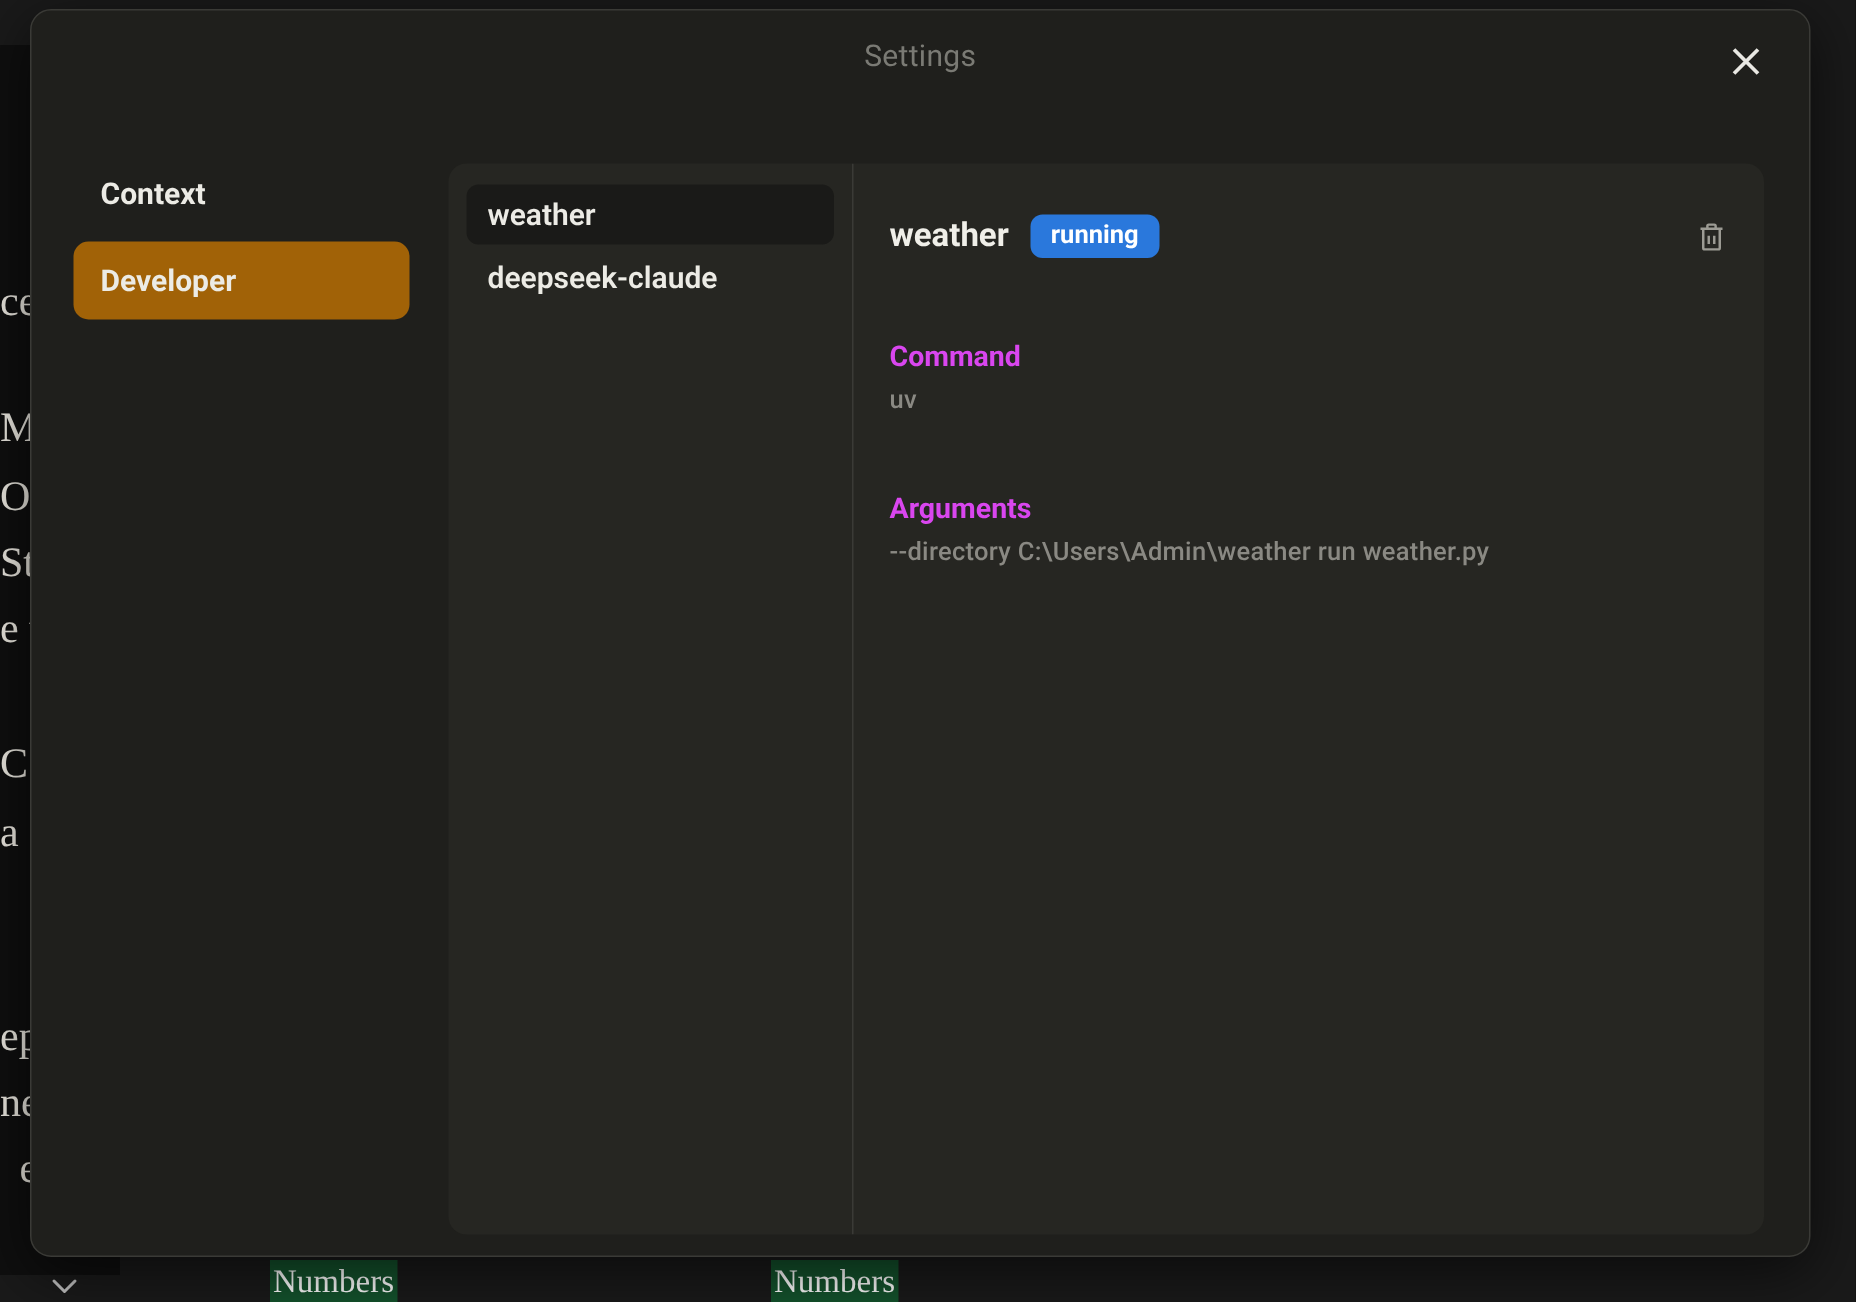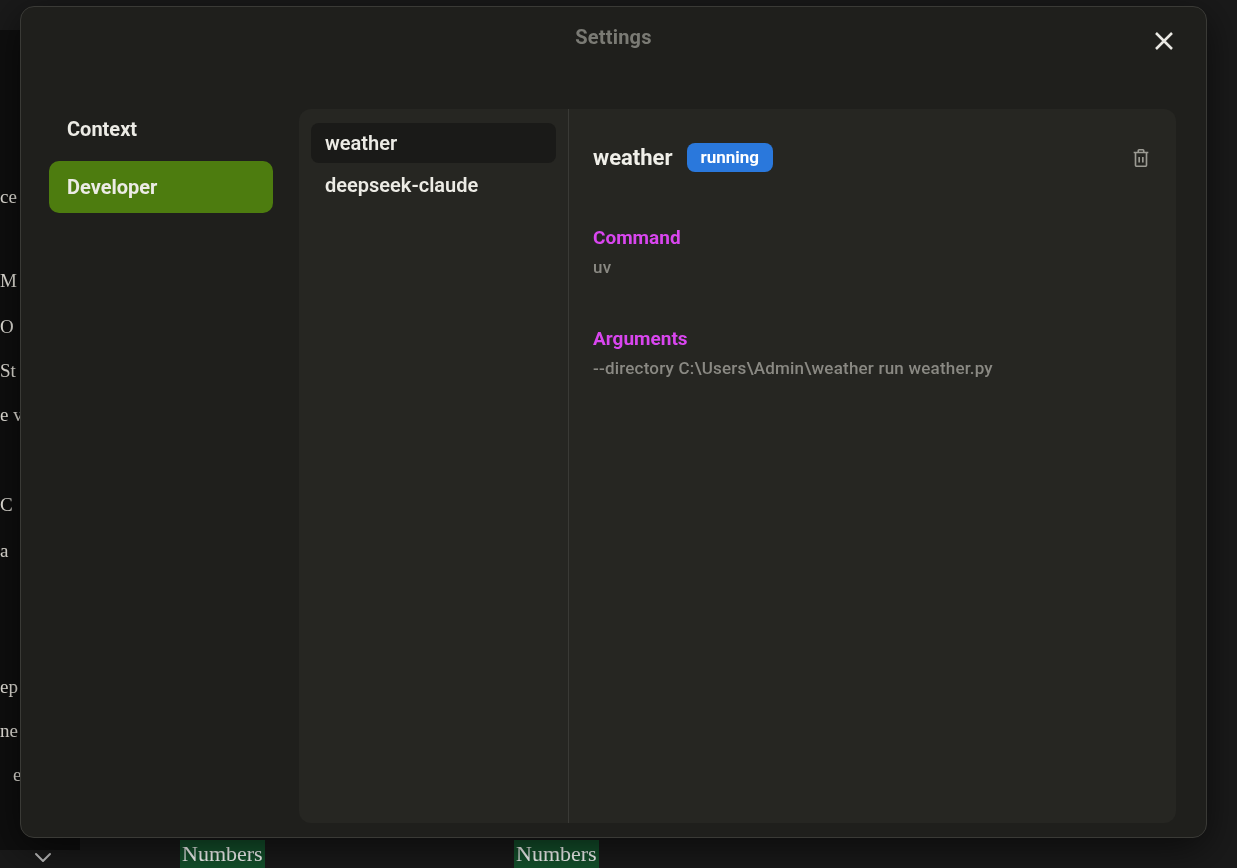--- a/index.html
+++ b/index.html
@@ -1,39 +1,39 @@
 <!DOCTYPE html>
 <html><head>
   <meta charset="utf-8">
   <style>
     * { box-sizing: border-box; margin: 0; padding: 0; }
     html, body { width: 1237px; height: 868px; background:#0e0e0e; font-family: -apple-system, BlinkMacSystemFont, "Segoe UI", Roboto, sans-serif; color:#d9d8d3; overflow:hidden; position:relative;}
     
     .bg { position:absolute; inset:0; background:#1a1a1a; }
-    .bg .frag { color:#ece9e1; font-family: Georgia, "Times New Roman", serif; font-size:19px; }
+    .bg .frag { color:#ece9e1; font-family: Georgia, "Times New Roman", serif; font-size:28px; }
     .bg .pos { position:absolute; white-space:nowrap; }
     .bg .hl { background:#14532d; color:#fff; font-family: Georgia, serif; padding:1px 2px;}
     .bg .chev { position:absolute; width:38px; height:24px; left:24px; top:846px; display:flex; align-items:center; justify-content:center;}
     .bg .chev svg { stroke:#c0c0c0; }
     .bg .col { position:absolute; left:0; top:30px; width:80px; height:820px; background:#0f0f0f;}
     
     .modal {
       position:absolute; left:20px; top:6px; right:30px; bottom:30px;
       background:#1f1f1c; border:1px solid #3a3a36; border-radius:14px;
       box-shadow: 0 10px 40px rgba(0,0,0,0.6);
       display:flex; flex-direction:column;
     }
-    .modal-title { position:absolute; left:0; right:0; top:18px; text-align:center; color:#7a7a74; font-size:20px; font-weight:700; letter-spacing:0.2px;}
+    .modal-title { position:absolute; left:0; right:0; top:18px; text-align:center; color:#7a7a74; font-size:20px; font-weight:400; letter-spacing:0.2px;}
     .close-btn { position:absolute; right:30px; top:22px; width:24px; height:24px; cursor:pointer; }
     .close-btn svg { stroke:#e9e8e3; stroke-width:2.5; }
     .body { position:absolute; left:0; right:0; top:72px; bottom:0; display:flex; }
     
     .nav { width:278px; padding:24px 26px 0 28px; display:flex; flex-direction:column; gap:6px;}
     .nav-item { font-size:20px; font-weight:700; color:#ecebe5; padding:14px 18px; border-radius:10px; cursor:pointer; }
-    .nav-item.active { background:#4d7c0f; }
+    .nav-item.active { background:#a16207; }
     
     .content { flex:1; display:flex; flex-direction:column; padding-right:30px; }
     .desc { color:#d2d1ca; font-size:19px; line-height:1.5; font-weight:600; margin-top:4px; }
     .desc .learn { color:#d2d1ca; cursor:pointer; }
     .panel { margin-top:30px; flex:1; background:#262622; border-radius:12px; display:flex; overflow:hidden; margin-bottom:14px;}
     .srvlist { width:270px; border-right:1px solid #3a3a36; padding:14px 12px 14px 12px; display:flex; flex-direction:column; }
     .srv-item { font-size:20px; font-weight:600; color:#ecebe5; padding:8px 14px; border-radius:8px; margin-bottom:2px; cursor:pointer;}
     .srv-item.sel { background:#1a1a18; }
     .srv-spacer { flex:1; }
     .edit-wrap { padding:12px 8px 14px 30px; position:relative;}

